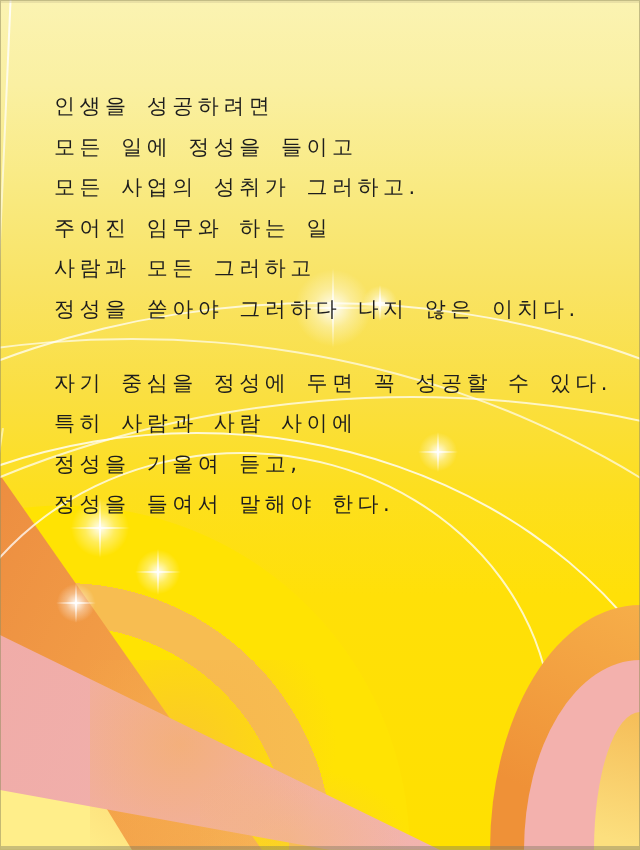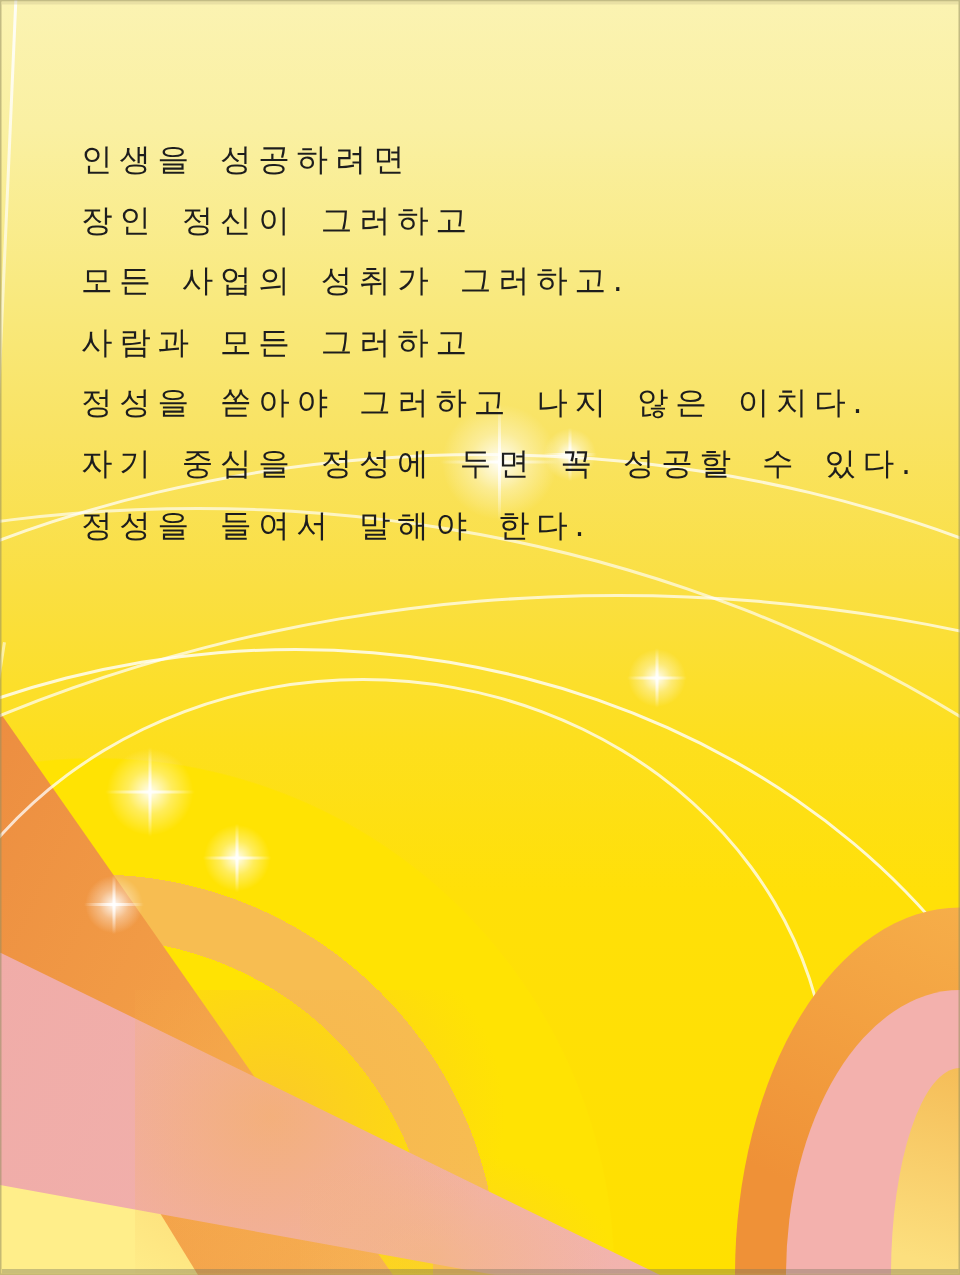--- a/index.html
+++ b/index.html
@@ -52,21 +52,21 @@
 
   
   .frame{position:absolute;inset:0;z-index:9;pointer-events:none;
     border:1px solid rgba(150,142,96,0.55);
     box-shadow:inset 0 2px 0 rgba(200,190,140,0.35), inset 0 -3px 0 rgba(120,118,95,0.4);}
 
   
   .poem{position:absolute;left:54px;top:86px;z-index:10;color:#1d1d1d;}
   .line{height:40.6px;line-height:40.6px;font-size:21px;letter-spacing:4.5px;
     word-spacing:5px;white-space:nowrap;}
-  .stanza-gap{}
+  .stanza-gap{margin-top:33px;}
   .source-gap{margin-top:37px;}
 </style>
 </head>
 <body>
 
 <div class="poster">
   <div class="bg"></div>
 
   <div class="bl-arcs"></div>
   <div class="bl-orange"></div>
@@ -92,20 +92,23 @@
   <div class="sparkle" style="left:362px;top:285px;width:36px;height:36px;"></div>
   <div class="sparkle" style="left:70px;top:498px;width:60px;height:60px;"></div>
   <div class="sparkle" style="left:135px;top:549px;width:46px;height:46px;"></div>
   <div class="sparkle" style="left:56px;top:583px;width:40px;height:40px;"></div>
   <div class="sparkle" style="left:418px;top:432px;width:40px;height:40px;"></div>
 
   <div class="frame"></div>
 
   <div class="poem">
     <div class="line">인생을 성공하려면</div>
-    <div class="line">장인 정신이 그러하고</div>
+    <div class="line">모든 일에 정성을 들이고</div>
     <div class="line">모든 사업의 성취가 그러하고.</div>
+    <div class="line">주어진 임무와 하는 일</div>
     <div class="line">사람과 모든 그러하고</div>
-    <div class="line">정성을 쏟아야 그러하고 나지 않은 이치다.</div>
+    <div class="line">정성을 쏟아야 그러하다 나지 않은 이치다.</div>
     <div class="line stanza-gap">자기 중심을 정성에 두면 꼭 성공할 수 있다.</div>
+    <div class="line">특히 사람과 사람 사이에</div>
+    <div class="line">정성을 기울여 듣고,</div>
     <div class="line">정성을 들여서 말해야 한다.</div>
   </div>
 </div>
 
 </body></html>

